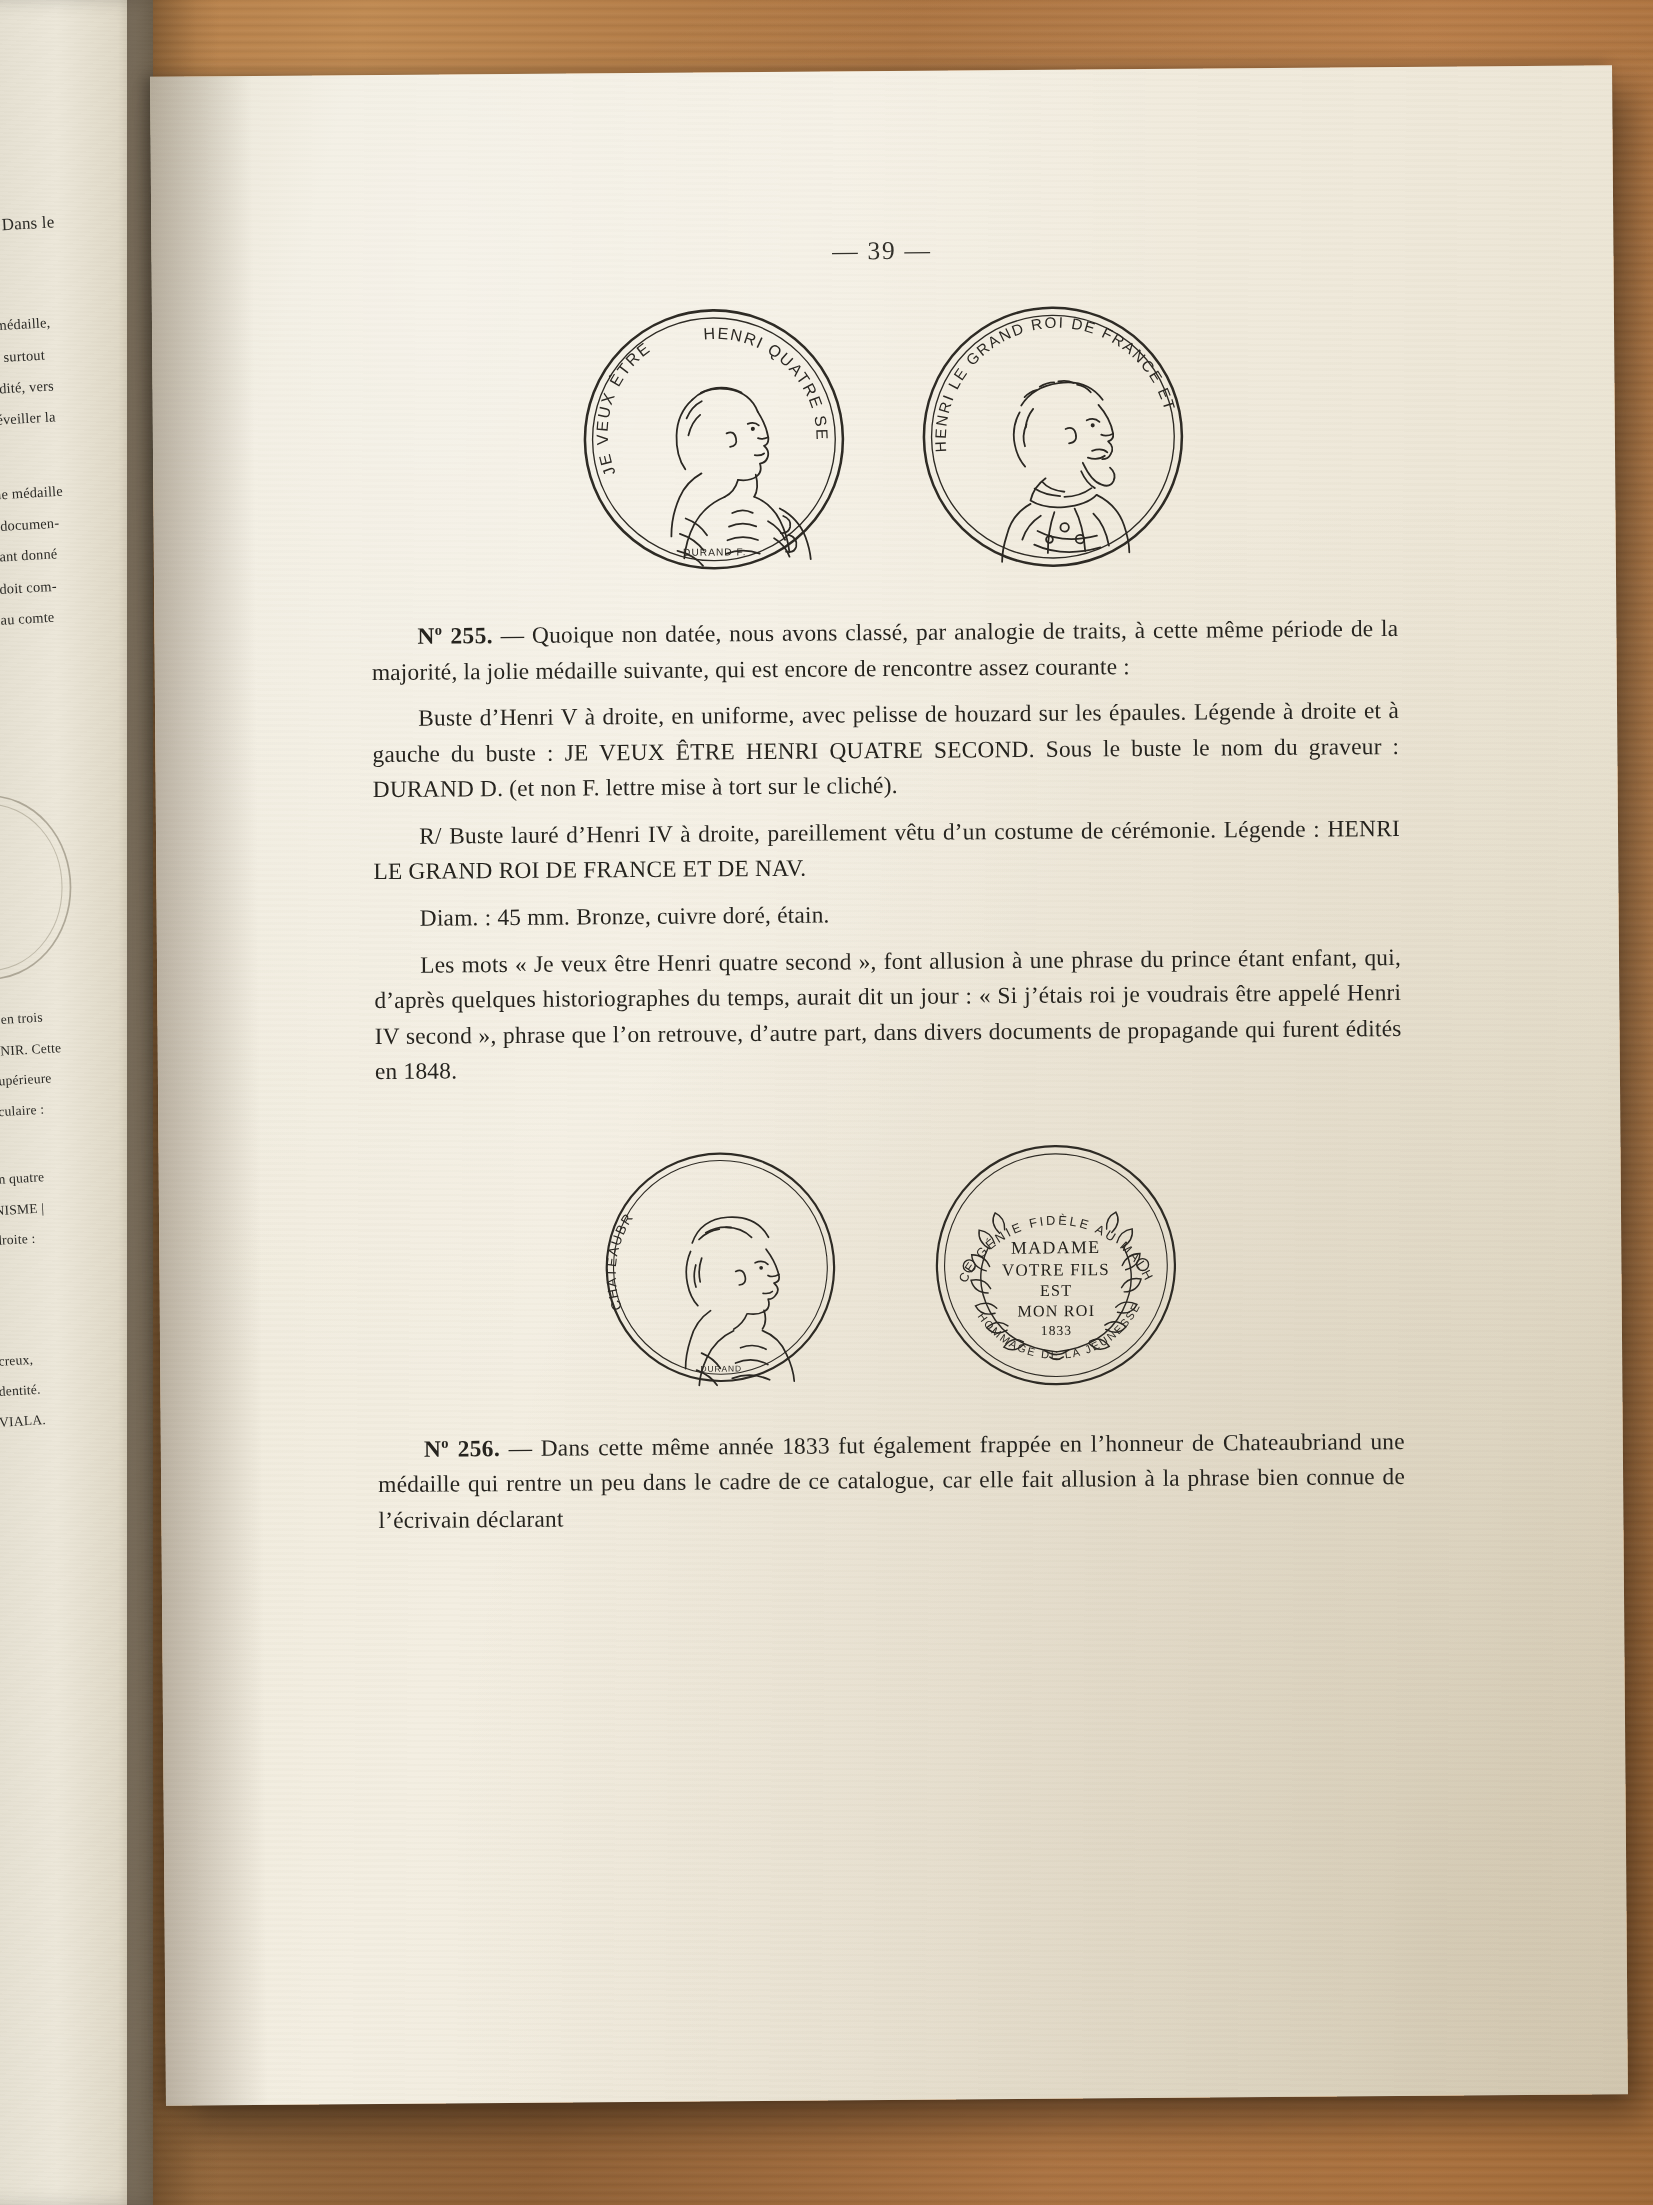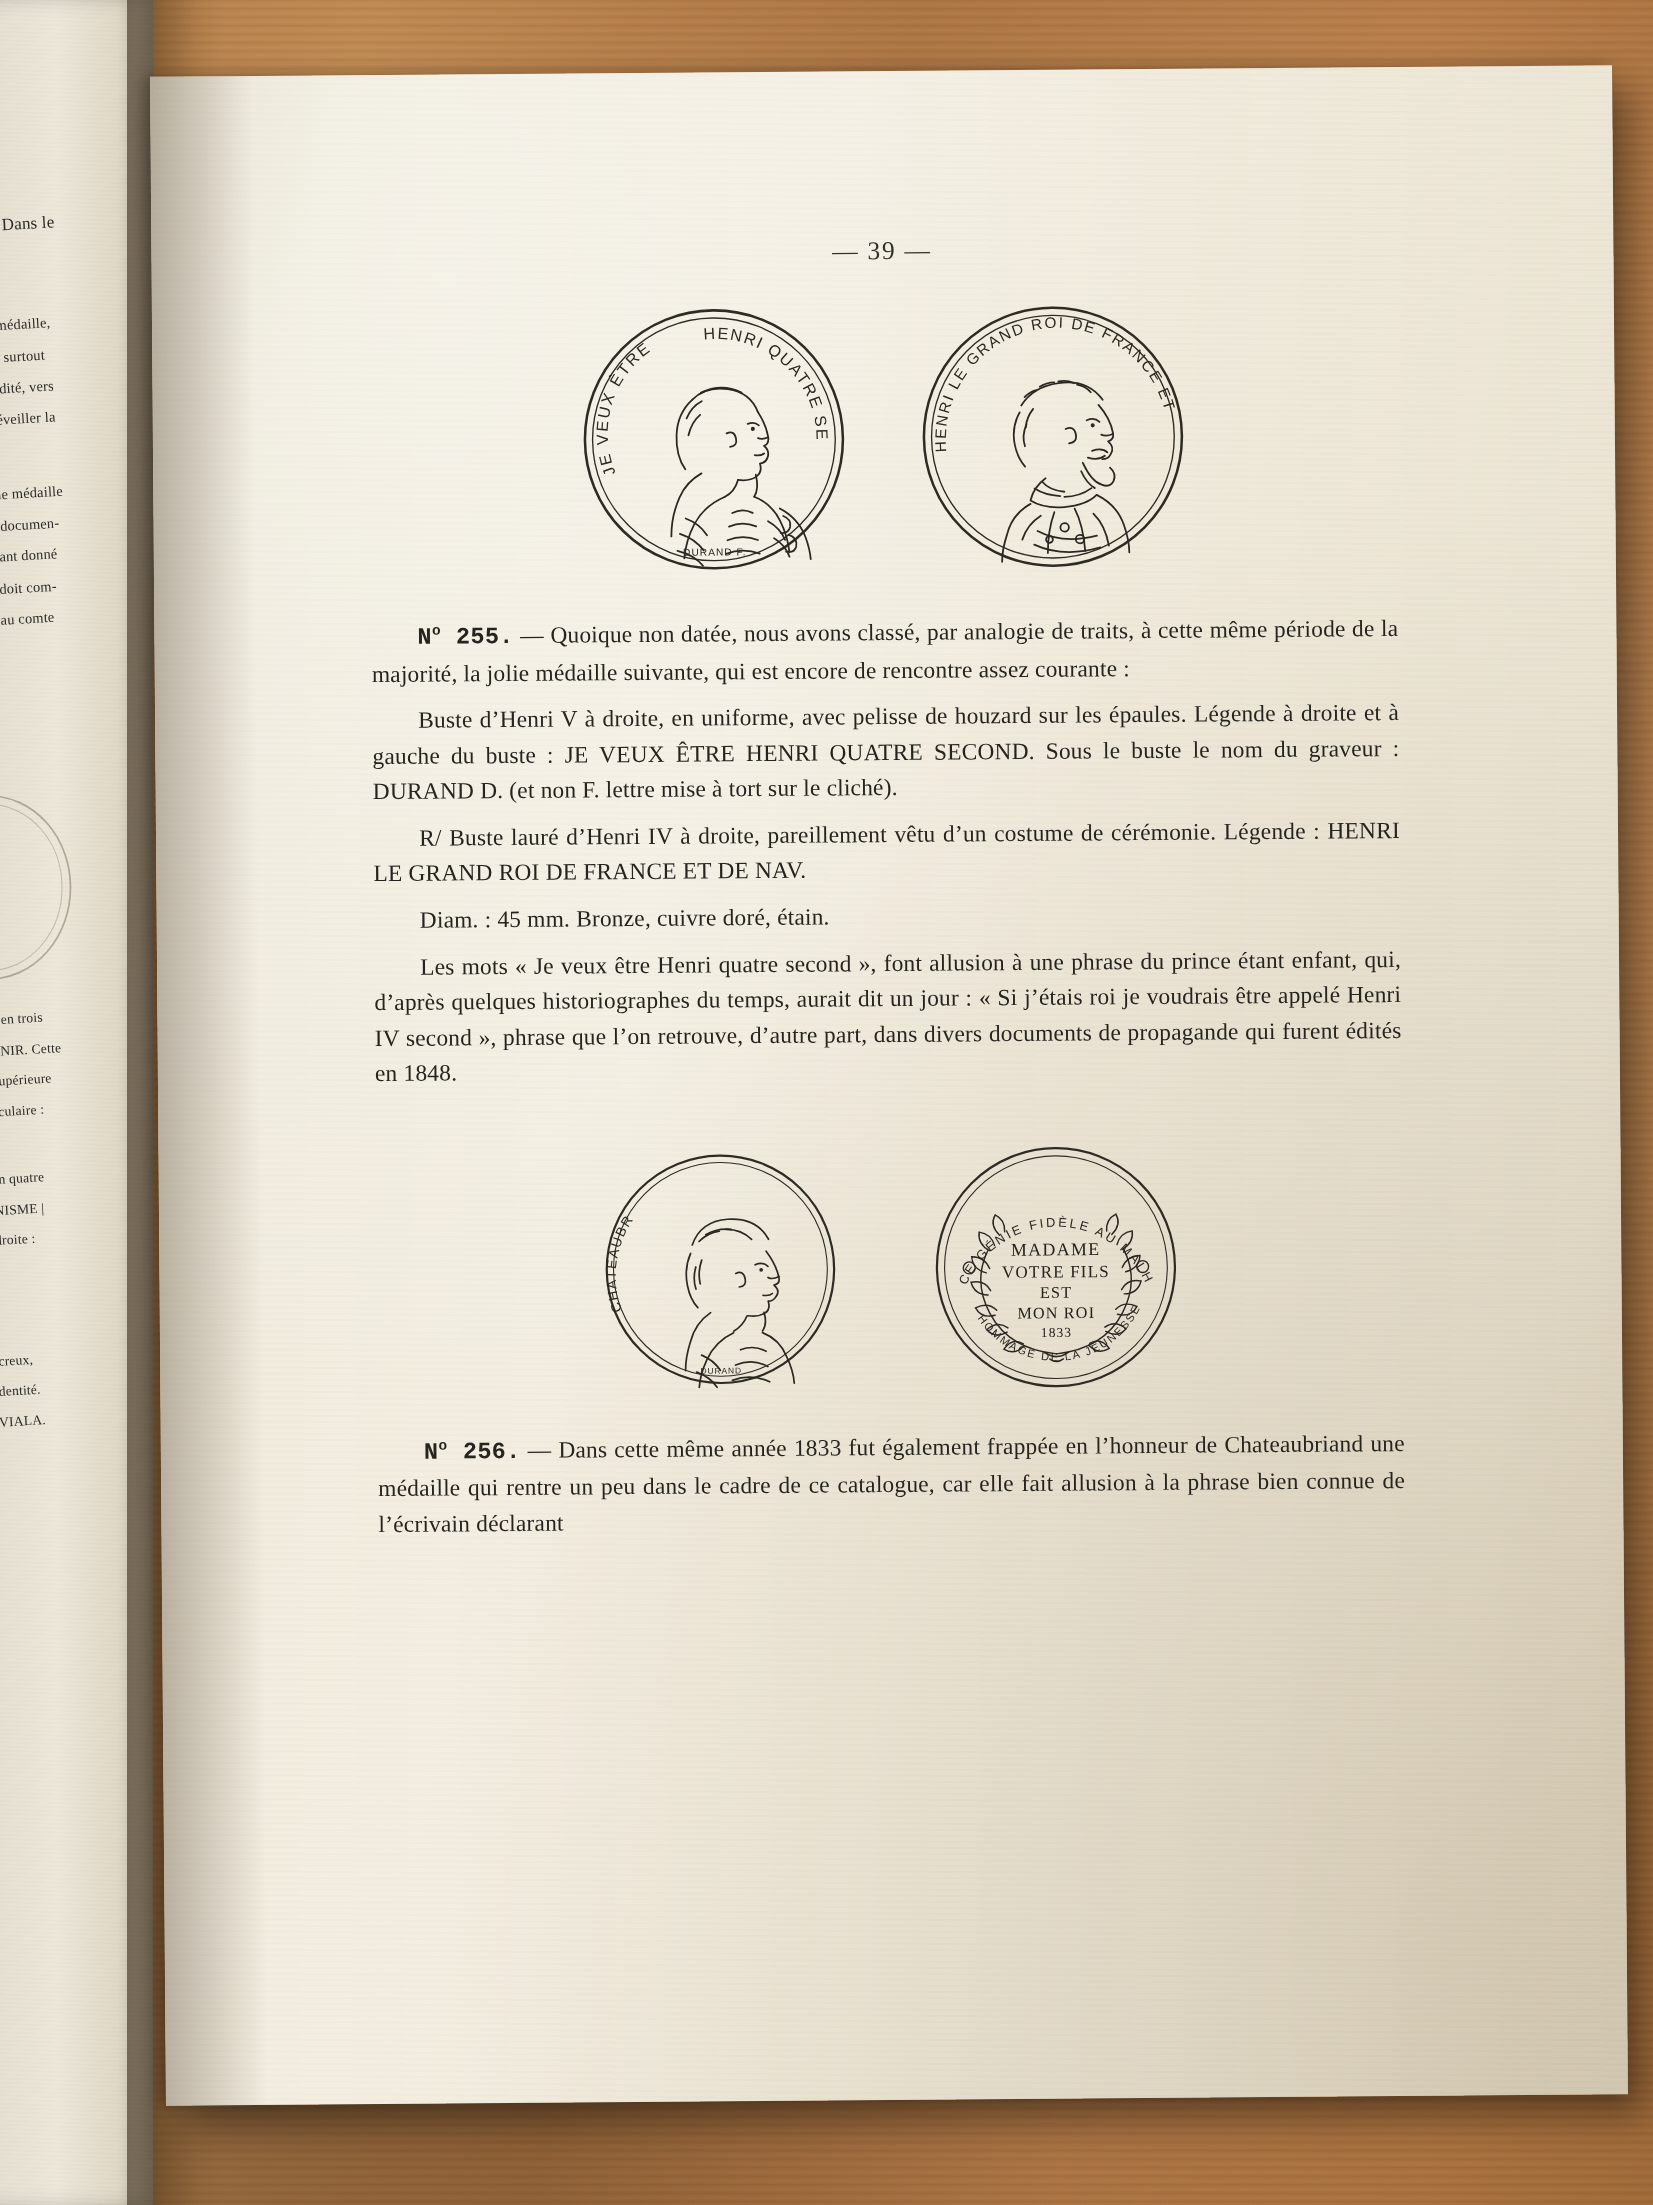--- a/index.html
+++ b/index.html
@@ -151,21 +151,21 @@
     color: #26241f;
     text-align: justify;
     text-indent: 46px;
     letter-spacing: 0.2px;
     font-family: "Liberation Serif", serif;
   }
   p.body + p.body { margin-top: 11px; }
   .txt-block { margin-top: 37px; padding: 0 5.1px; }
   .txt-block2 { margin-top: 34px; padding: 0 5.1px; }
 
-  .num { font-weight: bold; letter-spacing: 0.4px; font-family: Liberation Mono, monospace; }
+  .num { font-weight: bold; letter-spacing: 0.4px; }
   .num sup { font-size: .62em; vertical-align: super; font-weight: bold; }
 
   
   .lt { transform: rotate(-3.2deg); }
 </style>
 </head>
 <body>
 
 <div class="desk"></div>
 

